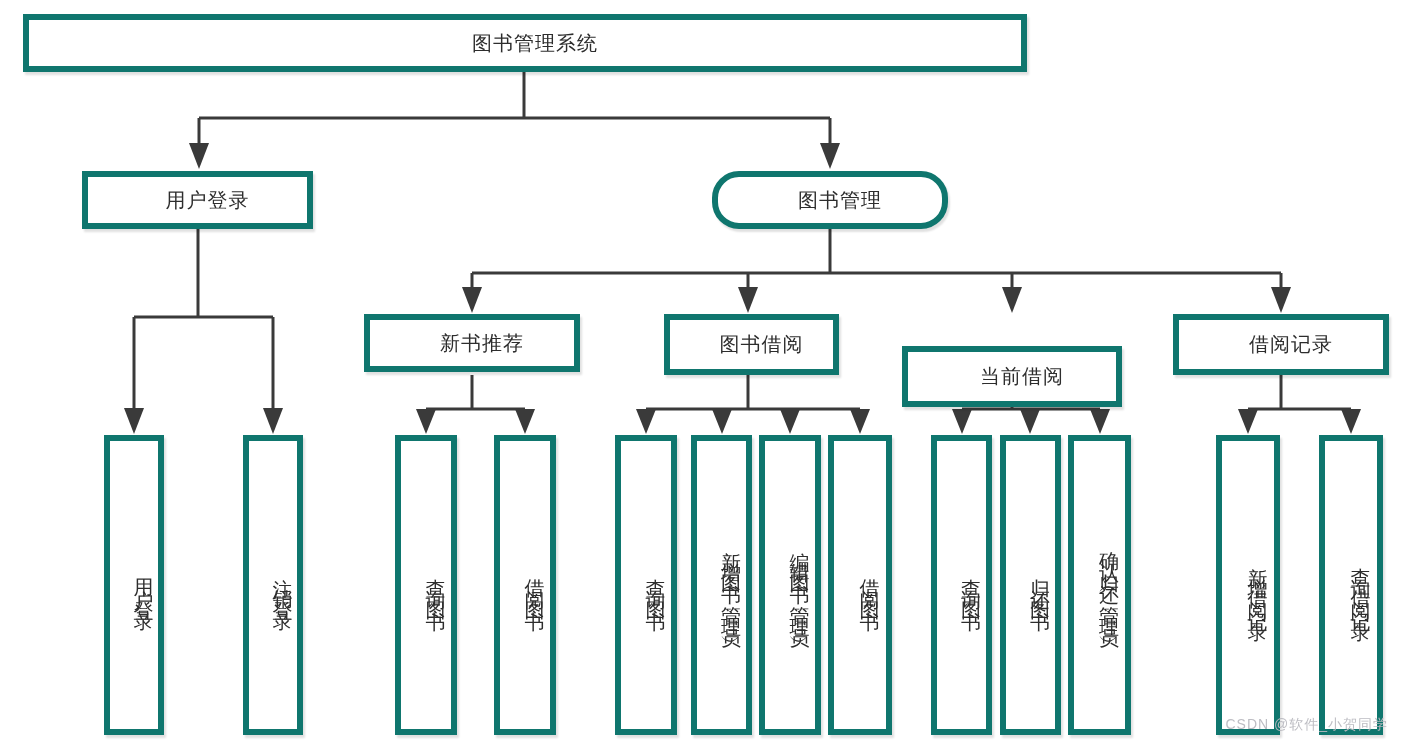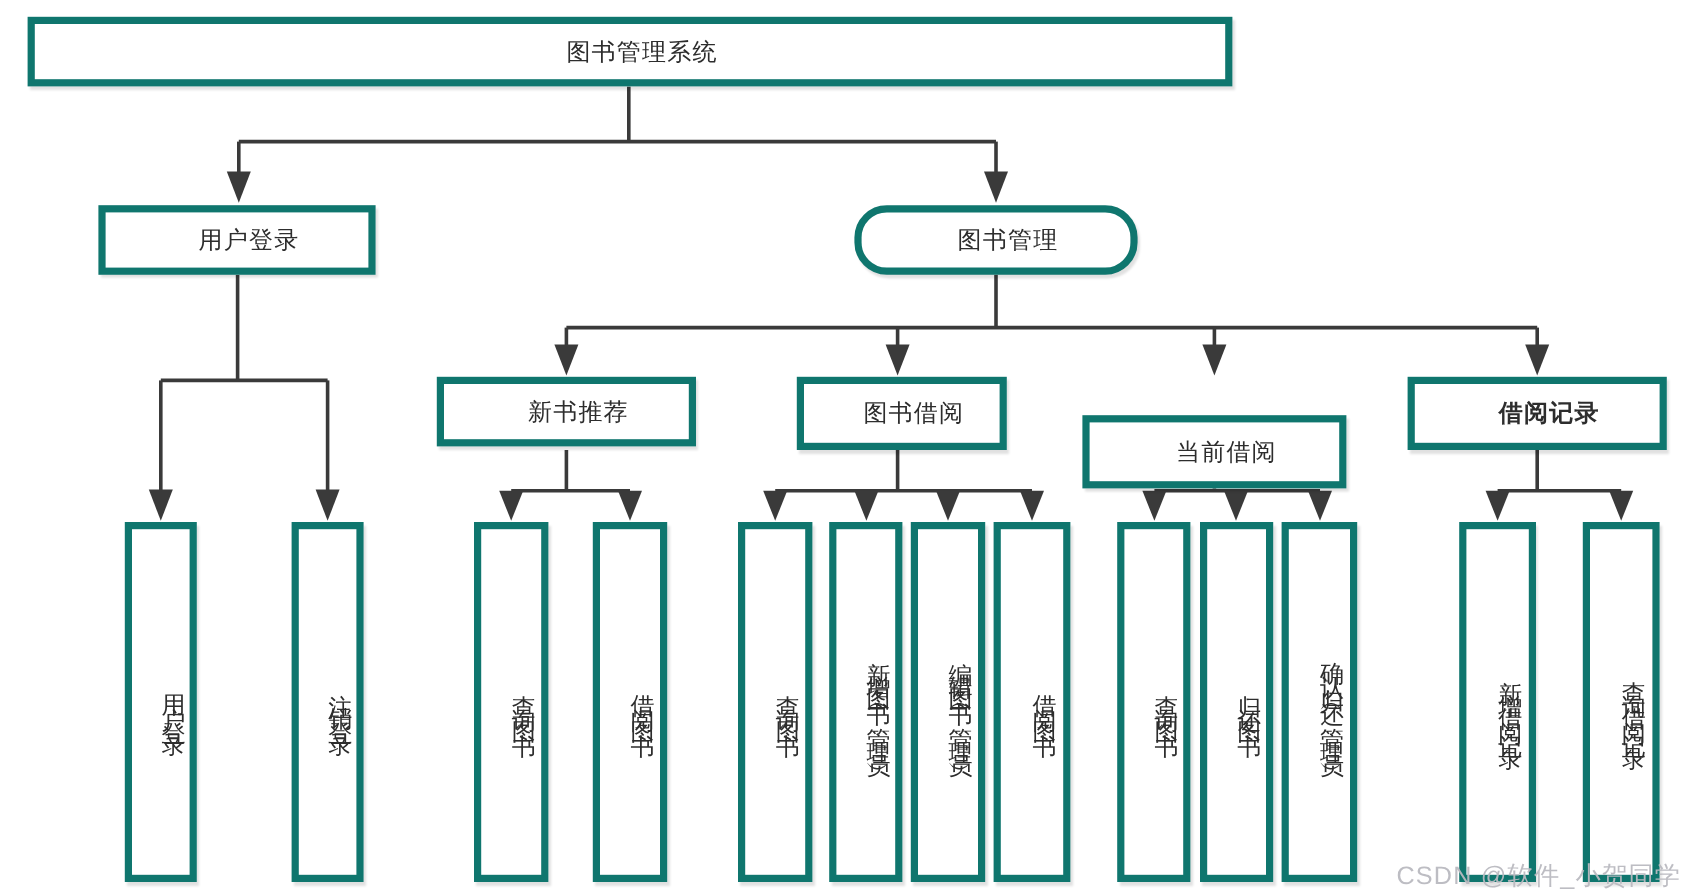--- a/index.html
+++ b/index.html
@@ -25,22 +25,22 @@
   .vtext{
     writing-mode:vertical-rl;
     text-orientation:mixed;
     font-size:20px;
     letter-spacing:11px;
     color:#2d2d2d;
     line-height:1;
   }
   #watermark{
     position:absolute;
-    top:716px;right:4px;
-    font-size:21px;
+    top:716px;right:17px;
+    font-size:14px;
     color:rgba(185,185,192,0.95);
     letter-spacing:1px;
     white-space:nowrap;
     z-index:5;
   }
 </style>
 </head>
 <body>
 
 <div id="canvas">
@@ -101,21 +101,21 @@
   </svg>
 
   <div class="box hlabel" style="left:23px;top:14px;width:1004px;height:58px;">图书管理系统</div>
 
   <div class="box hlabel" style="left:82px;top:171px;width:231px;height:58px;">用户登录</div>
   <div class="box hlabel" style="left:712px;top:171px;width:236px;height:58px;border-radius:27px;">图书管理</div>
 
   <div class="box hlabel" style="left:364px;top:314px;width:216px;height:58px;">新书推荐</div>
   <div class="box hlabel" style="left:640px;top:314px;width:175px;height:61px;margin-left:24px;">图书借阅</div>
   <div class="box hlabel" style="left:902px;top:314px;width:220px;height:61px;margin-top:32px;">当前借阅</div>
-  <div class="box hlabel" style="left:1173px;top:314px;width:216px;height:61px;font-weight:bold;">借阅记录</div>
+  <div class="box hlabel" style="left:1173px;top:314px;width:216px;height:61px;">借阅记录</div>
 
   <div class="box" style="left:104px;top:435px;width:60px;height:300px;">
     <div class="vtext">用户登录</div>
   </div>
   <div class="box" style="left:243px;top:435px;width:60px;height:300px;">
     <div class="vtext">注销登录</div>
   </div>
 
   <div class="box" style="left:395px;top:435px;width:62px;height:300px;">
     <div class="vtext">查询图书</div>

